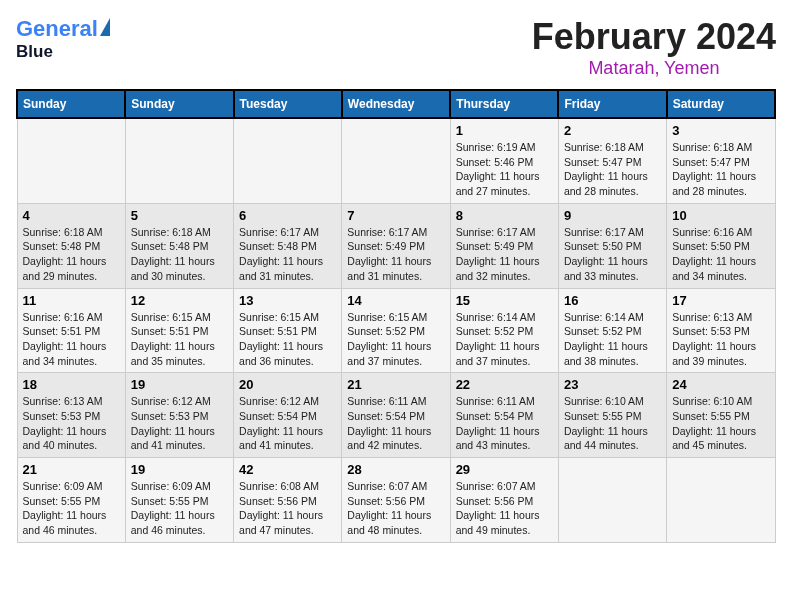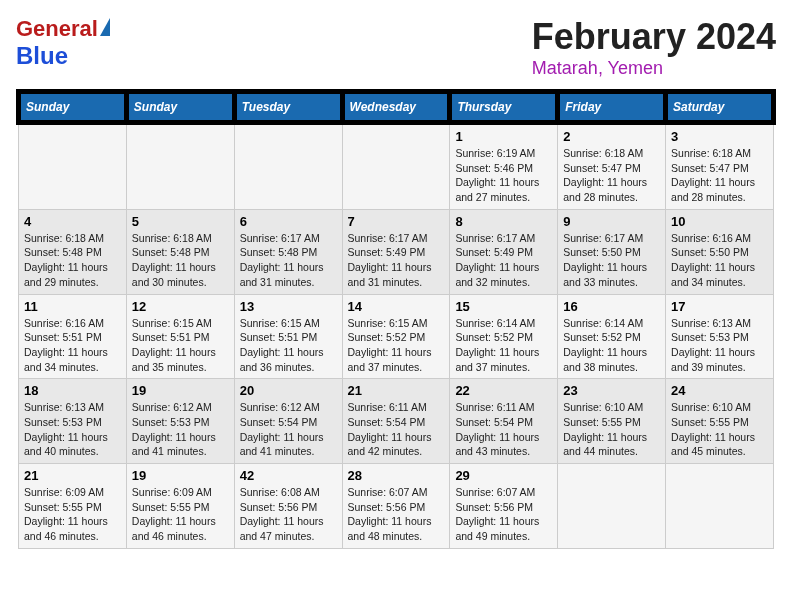--- a/index.html
+++ b/index.html
@@ -21,38 +21,38 @@
       flex-direction: column;
       align-items: flex-start;
     }
     .logo-text {
       display: flex;
       align-items: center;
     }
     .logo-general {
       font-size: 22px;
       font-weight: bold;
-      color: #b91c1c;
+      color: #3b82f6;
     }
     .logo-blue {
-      font-size: 24px;
-      font-weight: bold;
-      color: #1d4ed8;
+      font-size: 17px;
+      font-weight: bold;
+      color: #0f172a;
     }
     .logo-triangle {
       width: 0;
       height: 0;
       border-left: 10px solid transparent;
       border-right: 0px solid transparent;
       border-bottom: 18px solid #1a6ab0;
       margin-left: 2px;
       margin-top: -4px;
     }
     .title-section {
-      text-align: left;
+      text-align: center;
     }
     .month-title {
       font-size: 36px;
       font-weight: bold;
       color: #222;
     }
     .location {
       font-size: 18px;
       color: #a21caf;
     }
@@ -60,22 +60,21 @@
       width: 100%;
       border-collapse: collapse;
       font-size: 11px;
     }
     thead tr th {
       background-color: #1a6ab0;
       color: #fff;
       text-align: left;
       padding: 6px 5px;
       font-size: 12px;
-      border: 5px solid #000000;
-      font-style: italic;
+      border: 2px solid #000000;
     }
     tbody tr td {
       border: 1px solid #ccc;
       vertical-align: top;
       padding: 4px 5px;
       min-height: 80px;
       width: 14.28%;
     }
     tbody tr:nth-child(odd) td {
       background-color: #f5f5f5;

